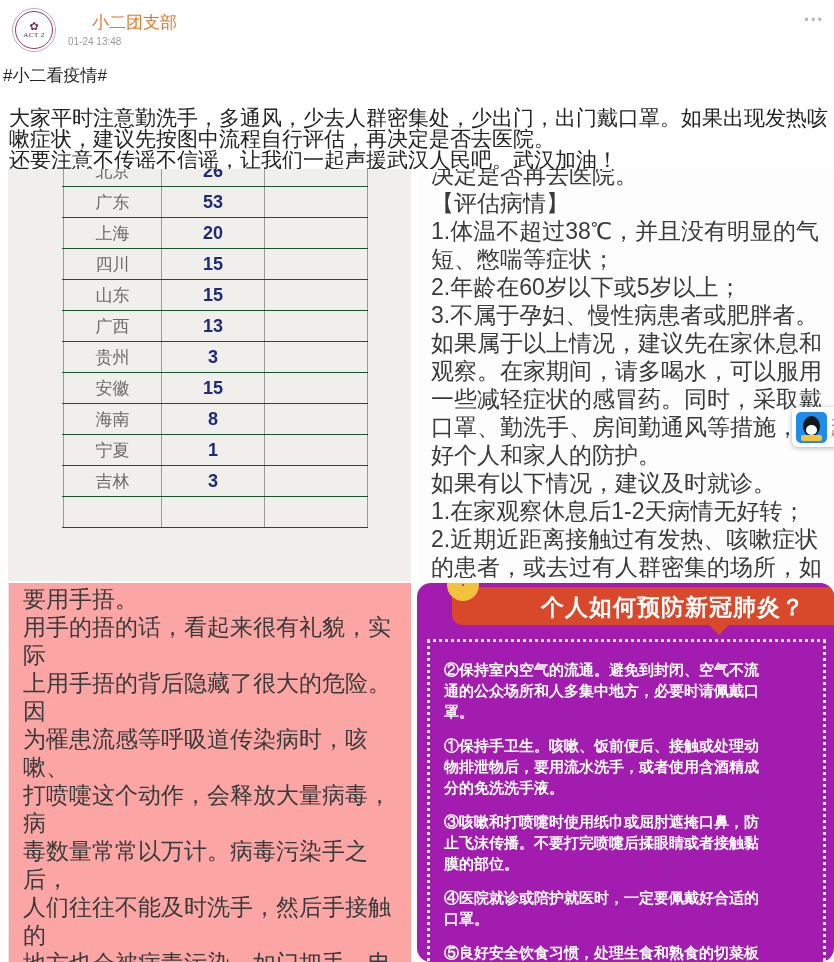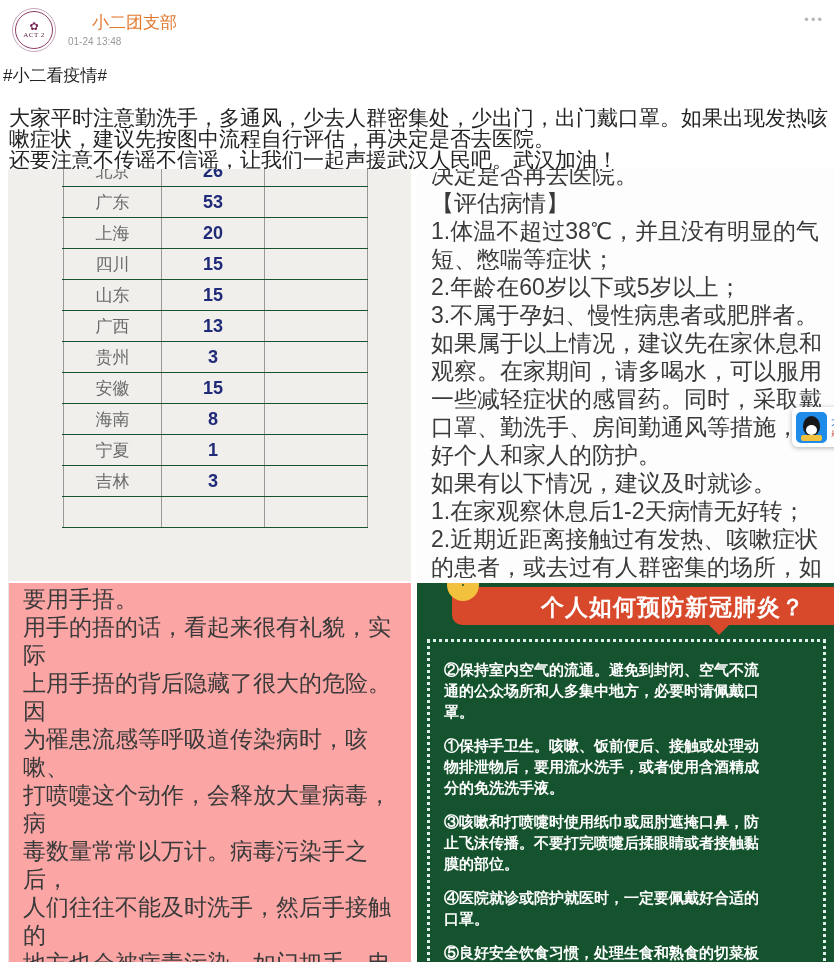--- a/index.html
+++ b/index.html
@@ -21,21 +21,21 @@
   
   .hashtag { position:absolute; left:3px; top:64px; font-size:17px; color:#222; }
   .post-body { position:absolute; left:9px; top:107px; width:820px; font-size:21px;
                line-height:21px; color:#222; white-space:pre-line; }
 
   
   .img-tile { position:absolute; overflow:hidden; }
   .tile-table { left:8px; top:169px; width:403px; height:412px; background:#f0efec; }
   .tile-assess { left:417px; top:169px; width:417px; height:412px; background:#fdfdfd; }
   .tile-hand { left:8px; top:583px; width:403px; height:379px; background:#fca5a5; border-left:1px solid #e7e7e7; }
-  .tile-prevent { left:417px; top:583px; width:417px; height:379px; background:#14532d; }
+  .tile-prevent { left:417px; top:583px; width:417px; height:379px; background:#a21caf;border-radius:14px; }
 
   
   .ct-table { margin-left:54px; margin-top:-14px; width:306px; border-top:1px solid #999; }
   .t-row { display:flex; height:31px; border-bottom:1px solid #14532d;justify-content:flex-end; }
   .t-prov { width:99px; border-left:1px solid #999; border-right:1px solid #999;
             display:flex; align-items:center; justify-content:center;
             color:#6a6a6a; font-size:17px; font-family:"DejaVu Serif", serif; }
   .t-val  { width:103px; border-right:1px solid #999; display:flex; align-items:center; justify-content:center;
             color:#1f2a78; font-weight:bold; font-size:18px; font-family:Liberation Sans, sans-serif; }
   .t-empty{ width:103px; border-right:1px solid #999; }

